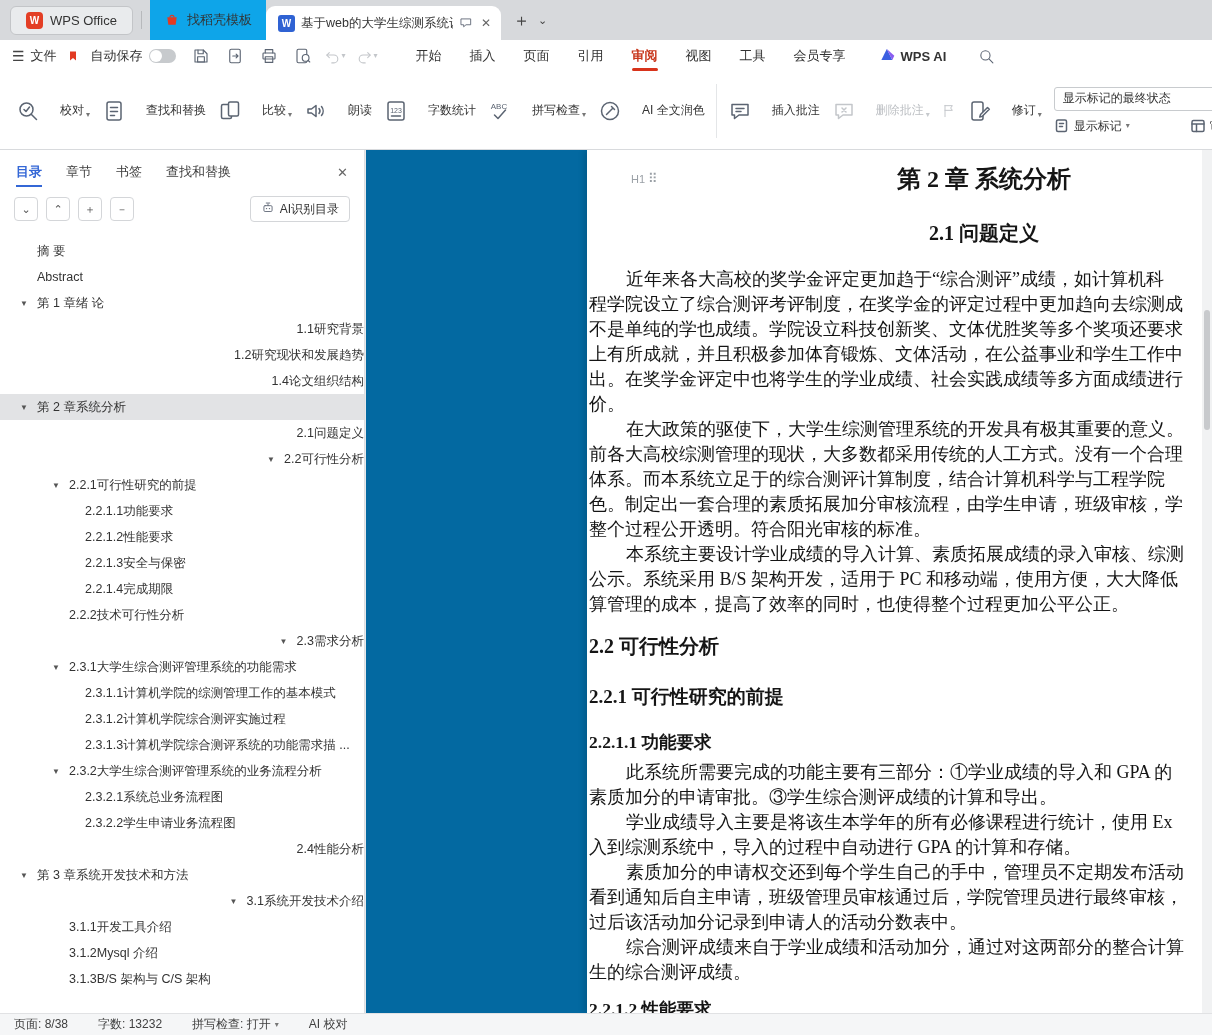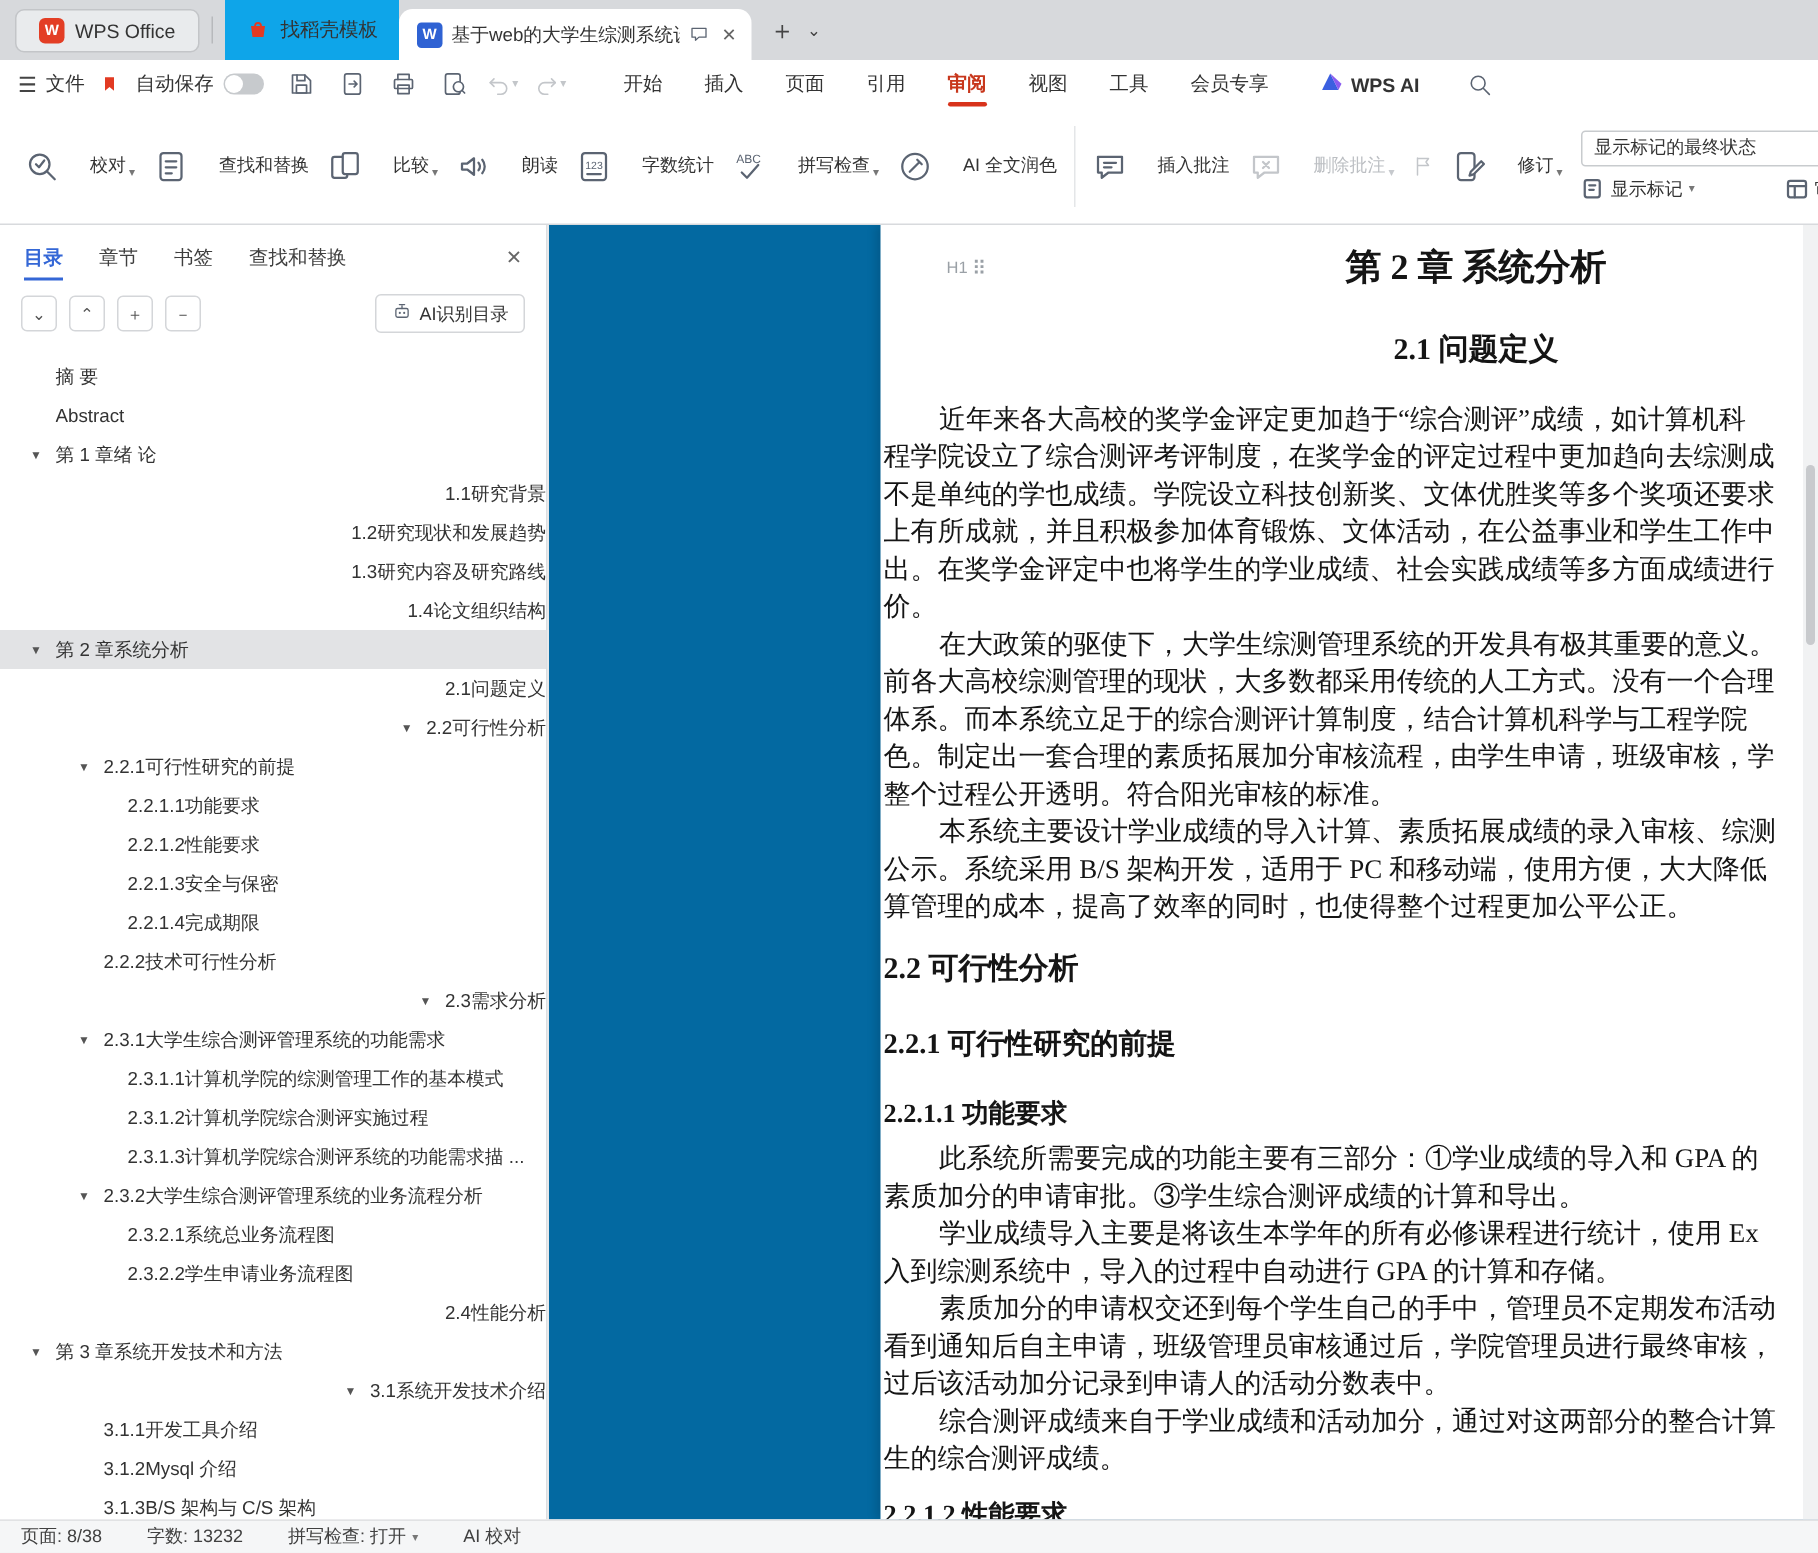--- a/index.html
+++ b/index.html
@@ -508,24 +508,20 @@
       <div class="toc-row lv1">
         <span class="toc-arrow">▼</span>
         <span class="toc-label">1.1研究背景</span>
       </div>
 
       <div class="toc-row lv1">
         <span class="toc-arrow">▼</span>
         <span class="toc-label">1.2研究现状和发展趋势</span>
       </div>
 
-      <div class="toc-row lv1">
-        <span class="toc-arrow">▼</span>
-        <span class="toc-label">1.3研究内容及研究路线</span>
-      </div>
 
       <div class="toc-row lv1">
         <span class="toc-arrow">▼</span>
         <span class="toc-label">1.4论文组织结构</span>
       </div>
 
       <div class="toc-row selected has-arrow lv0">
         <span class="toc-arrow">▼</span>
         <span class="toc-label">第 2 章系统分析</span>
       </div>

